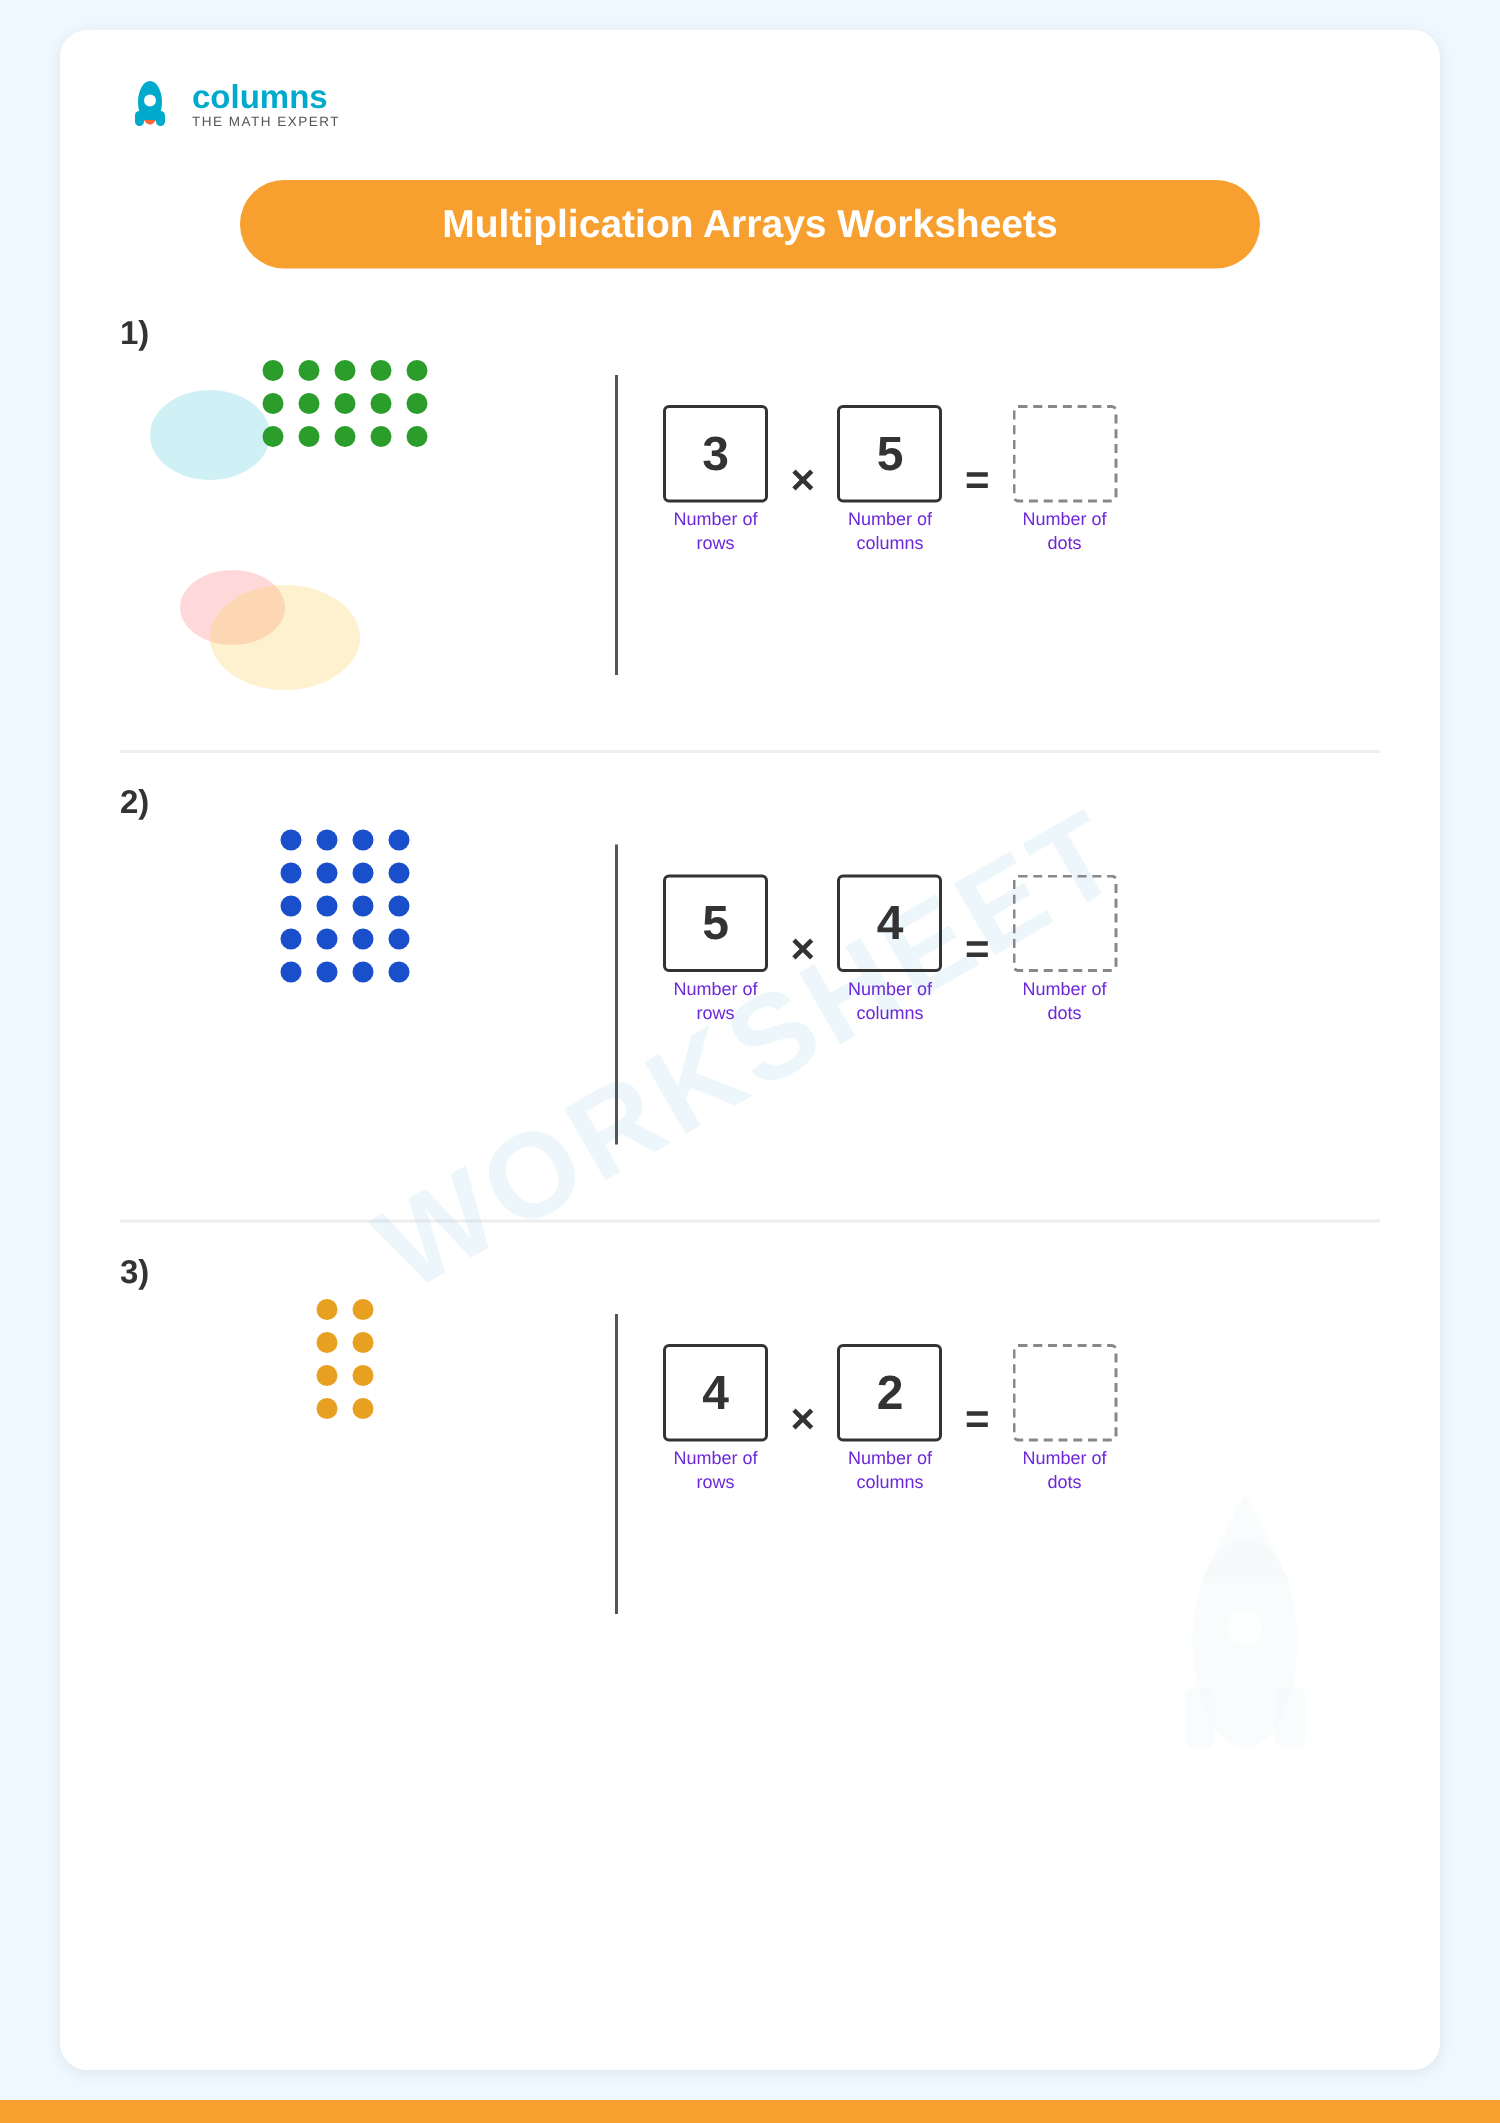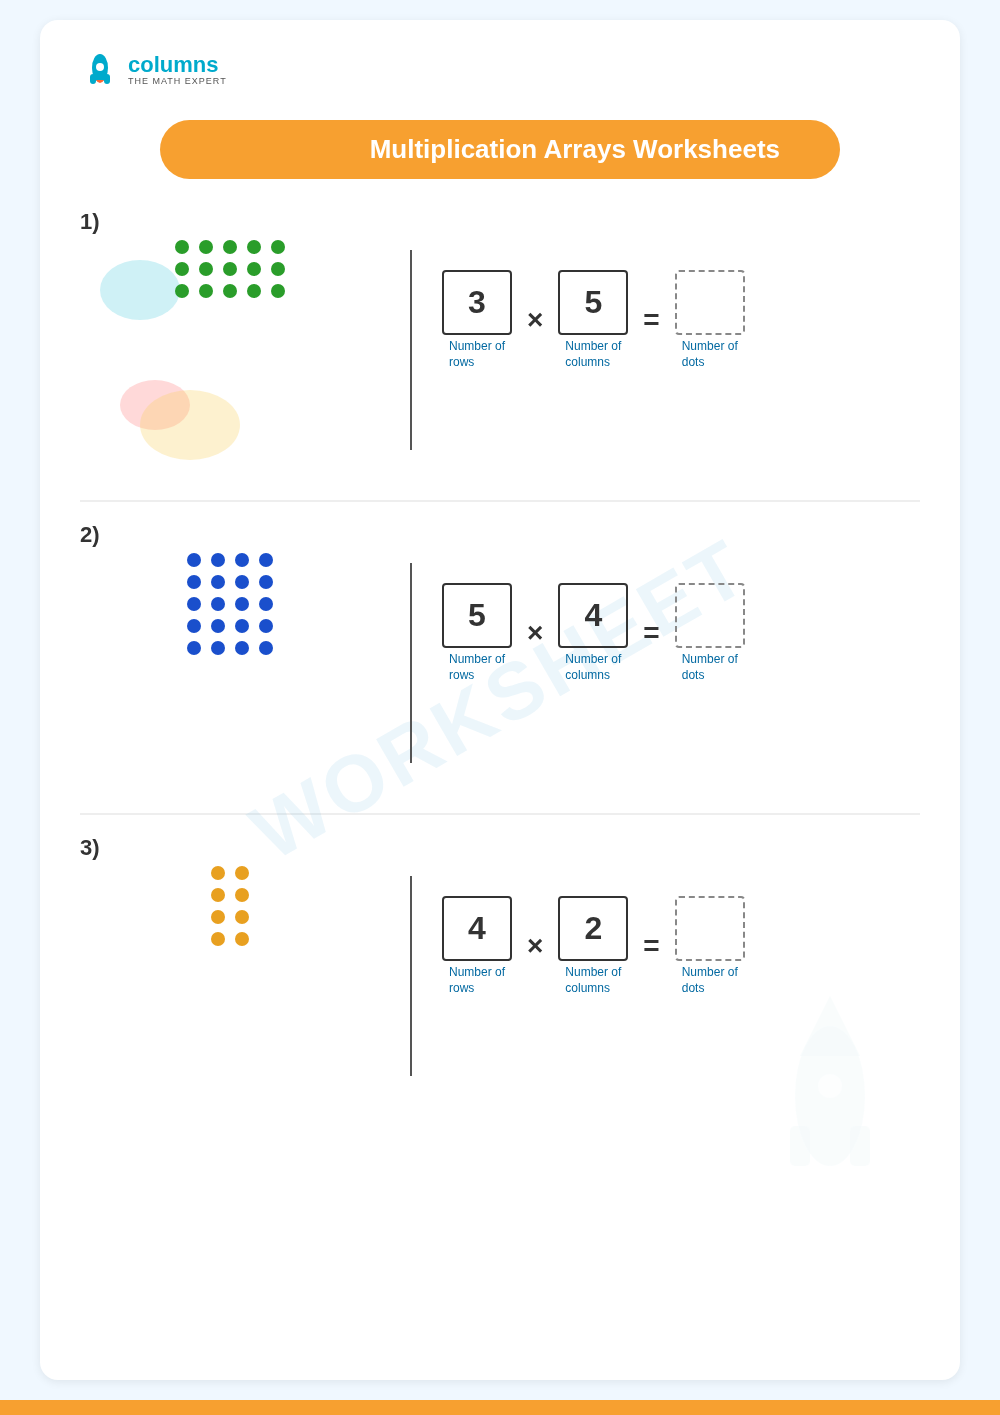--- a/index.html
+++ b/index.html
@@ -63,21 +63,21 @@
       text-transform: uppercase;
     }
 
     .title-banner {
       background: #f7a030;
       color: white;
       font-size: 26px;
       font-weight: bold;
       padding: 14px 60px;
       border-radius: 40px;
-      text-align: right;
+      text-align: center;
       margin: 0 auto 30px auto;
       display: block;
       width: 680px;
     }
 
     .instructions {
       font-size: 20px;
       color: #333;
       margin-bottom: 30px;
       font-style: italic;
@@ -199,22 +199,22 @@
 
     .eq-group {
       display: flex;
       flex-direction: column;
       align-items: center;
       gap: 4px;
     }
 
     .eq-label {
       font-size: 12px;
-      color: #0369a1;
-      text-align: left;
+      color: #6d28d9;
+      text-align: center;
       line-height: 1.3;
     }
 
     
     .watermark {
       position: absolute;
       top: 50%;
       left: 50%;
       transform: translate(-50%, -50%) rotate(-30deg);
       font-size: 80px;

